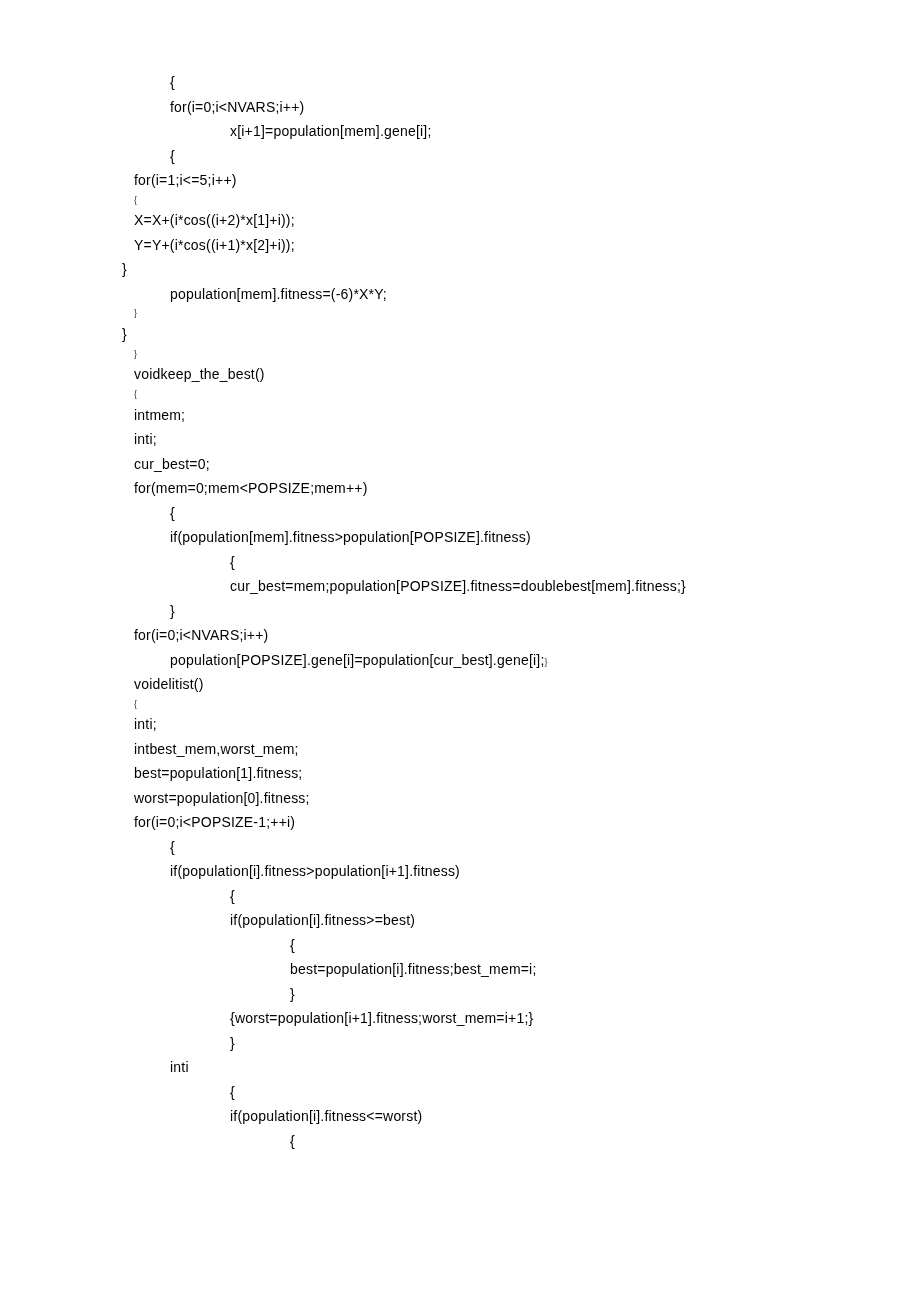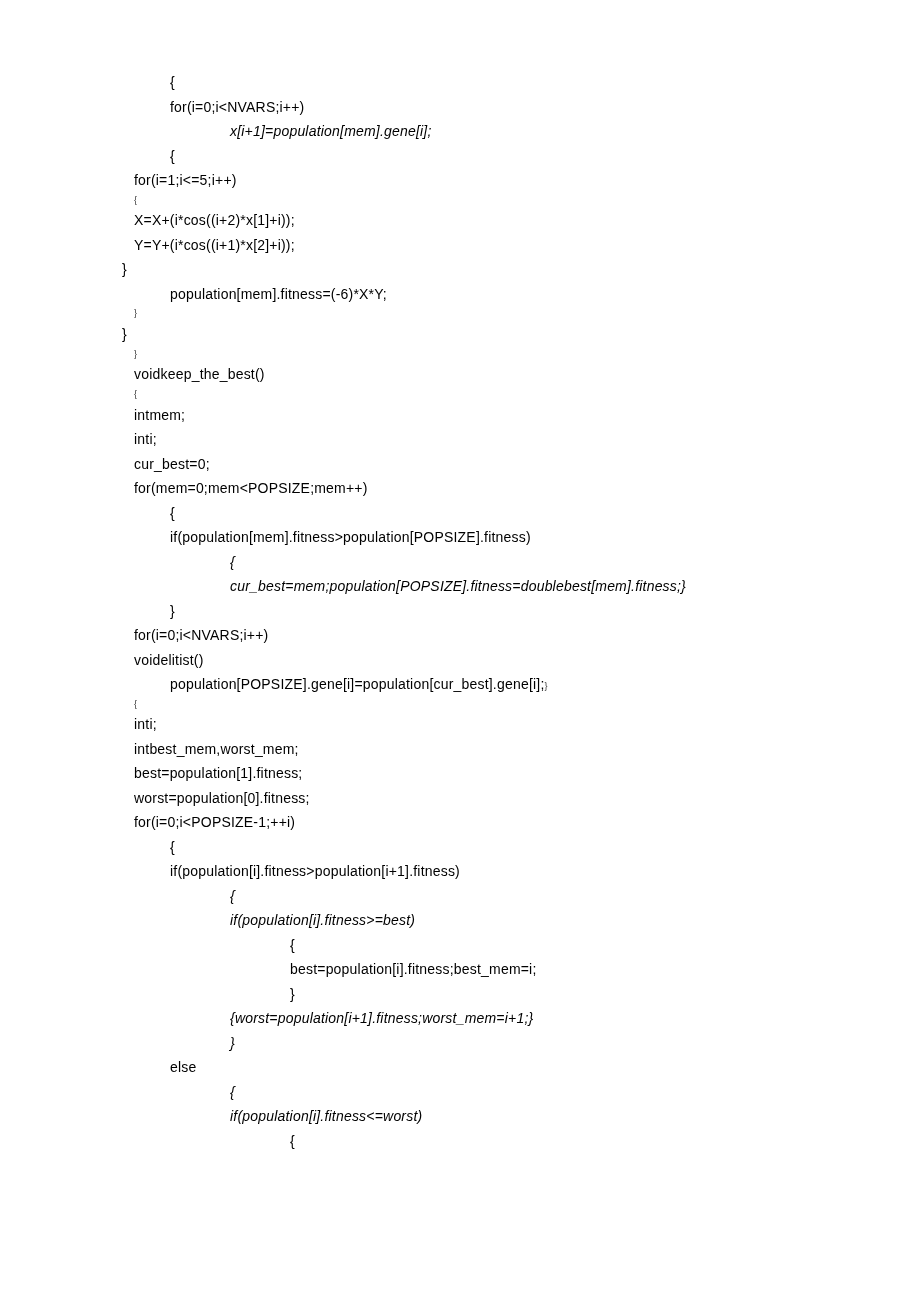--- a/index.html
+++ b/index.html
@@ -18,21 +18,21 @@
   .code-line {
     white-space: pre;
     font-family: Arial, Helvetica, sans-serif;
     letter-spacing: 0.2px;
   }
   .tiny {
     font-size: 9px;
     color: #333;
   }
   .indent1 { padding-left: 60px; }
-  .indent2 { padding-left: 120px; font-style: italic; }
+  .indent2 { padding-left: 120px; }
   .indent3 { padding-left: 180px; }
   .indent0 { padding-left: 0; margin-left: 24px; }
   .indent-half { padding-left: 12px; }
 </style>
 </head>
 <body>
 
 <div class="page">
   <div id="code-container">
       <div class="code-line indent1"><span>{</span></div>
@@ -53,37 +53,37 @@
       <div class="code-line indent0"><span>intmem;</span></div>
       <div class="code-line indent0"><span>inti;</span></div>
       <div class="code-line indent0"><span>cur_best=0;</span></div>
       <div class="code-line indent0"><span>for(mem=0;mem&lt;POPSIZE;mem++)</span></div>
       <div class="code-line indent1"><span>{</span></div>
       <div class="code-line indent1"><span>if(population[mem].fitness&gt;population[POPSIZE].fitness)</span></div>
       <div class="code-line indent2"><span>{</span></div>
       <div class="code-line indent2"><span>cur_best=mem;population[POPSIZE].fitness=doublebest[mem].fitness;}</span></div>
       <div class="code-line indent1"><span>}</span></div>
       <div class="code-line indent0"><span>for(i=0;i&lt;NVARS;i++)</span></div>
+      <div class="code-line indent1"><span>population[POPSIZE].gene[i]=population[cur_best].gene[i];</span><span class="tiny">}</span></div>
       <div class="code-line indent0"><span>voidelitist()</span></div>
-      <div class="code-line indent1"><span>population[POPSIZE].gene[i]=population[cur_best].gene[i];</span><span class="tiny">}</span></div>
       <div class="code-line indent0 tiny"><span>{</span></div>
       <div class="code-line indent0"><span>inti;</span></div>
       <div class="code-line indent0"><span>intbest_mem,worst_mem;</span></div>
       <div class="code-line indent0"><span>best=population[1].fitness;</span></div>
       <div class="code-line indent0"><span>worst=population[0].fitness;</span></div>
       <div class="code-line indent0"><span>for(i=0;i&lt;POPSIZE-1;++i)</span></div>
       <div class="code-line indent1"><span>{</span></div>
       <div class="code-line indent1"><span>if(population[i].fitness&gt;population[i+1].fitness)</span></div>
       <div class="code-line indent2"><span>{</span></div>
       <div class="code-line indent2"><span>if(population[i].fitness&gt;=best)</span></div>
       <div class="code-line indent3"><span>{</span></div>
       <div class="code-line indent3"><span>best=population[i].fitness;best_mem=i;</span></div>
       <div class="code-line indent3"><span>}</span></div>
       <div class="code-line indent2"><span></span></div>
       <div class="code-line indent2"><span>{worst=population[i+1].fitness;worst_mem=i+1;}</span></div>
       <div class="code-line indent2"><span></span></div>
       <div class="code-line indent2"><span>}</span></div>
-      <div class="code-line indent1"><span>else</span></div>
+      <div class="code-line indent1"><span>inti</span></div>
       <div class="code-line indent2"><span>{</span></div>
       <div class="code-line indent2"><span>if(population[i].fitness&lt;=worst)</span></div>
       <div class="code-line indent3"><span>{</span></div>
     </div>
 </div>
 
 </body></html>

